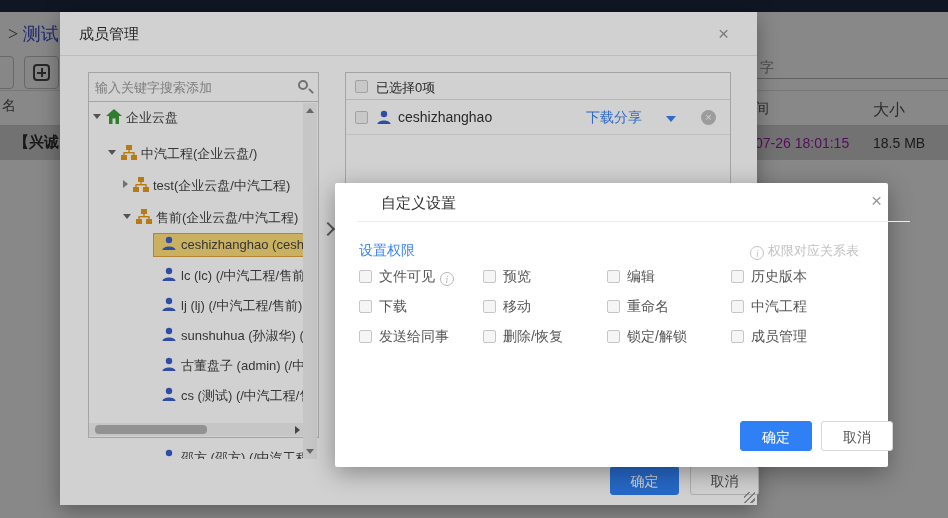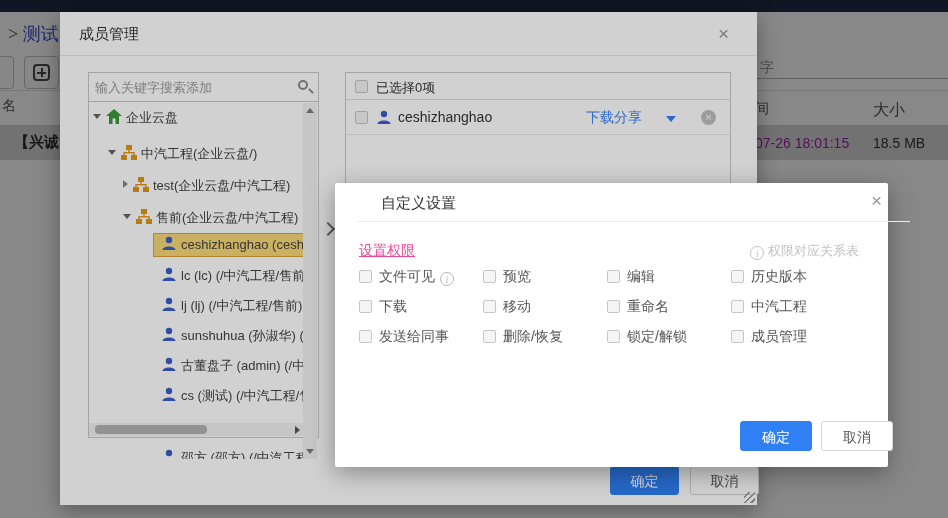--- a/index.html
+++ b/index.html
@@ -90,21 +90,21 @@
   .md-cancel { left:602px; top:454px; width:69px; }
   .resize-handle { position:absolute; right:2px; bottom:2px; width:11px; height:11px;
     background:repeating-linear-gradient(135deg, transparent 0 3px, #9a9a9a 3px 4.5px); }
 
   
   .settings-dialog { left:335px; top:183px; width:553px; height:284px; background:#fff; z-index:30;
                      box-shadow:0 6px 24px rgba(0,0,0,.35); border-radius:2px; }
   .sd-header { position:absolute; left:0; top:0; width:100%; height:39px; border-bottom:1px solid #ececec;margin-left:22px; }
   .sd-title { position:absolute; left:24px; top:11px; font-size:15px; color:#333; }
   .sd-close { right:28px; top:10px; }
-  .sd-section { position:absolute; left:24px; top:59px; font-size:14px; color:#ec4899;text-decoration:underline; }
+  .sd-section { position:absolute; left:24px; top:59px; font-size:14px; color:#3b82f6; }
   .sd-relation { position:absolute; right:29px; top:59px; font-size:13px; color:#c2c2c2; cursor:pointer; }
   .info-i { display:inline-block; width:14px; height:14px; border:1px solid currentColor; border-radius:50%;
             font-size:10px; font-style:italic; font-family:"Liberation Serif",serif; text-align:center; line-height:13px; vertical-align:-2px; }
   .perm-grid { position:absolute; left:24px; top:85px; width:510px; display:grid;
                grid-template-columns:124px 124px 124px 124px; grid-auto-rows:30px; }
   .perm-cell { font-size:14px; color:#555; white-space:nowrap; }
   .perm-cell .cbx { margin-right:7px; cursor:pointer; }
   .perm-cell .info-i { color:#b5b5b5; margin-left:5px; }
   .sd-ok { left:377px; top:238px; width:72px; height:30px; line-height:30px; }
   .sd-cancel { left:458px; top:238px; width:72px; height:30px; line-height:30px; }

